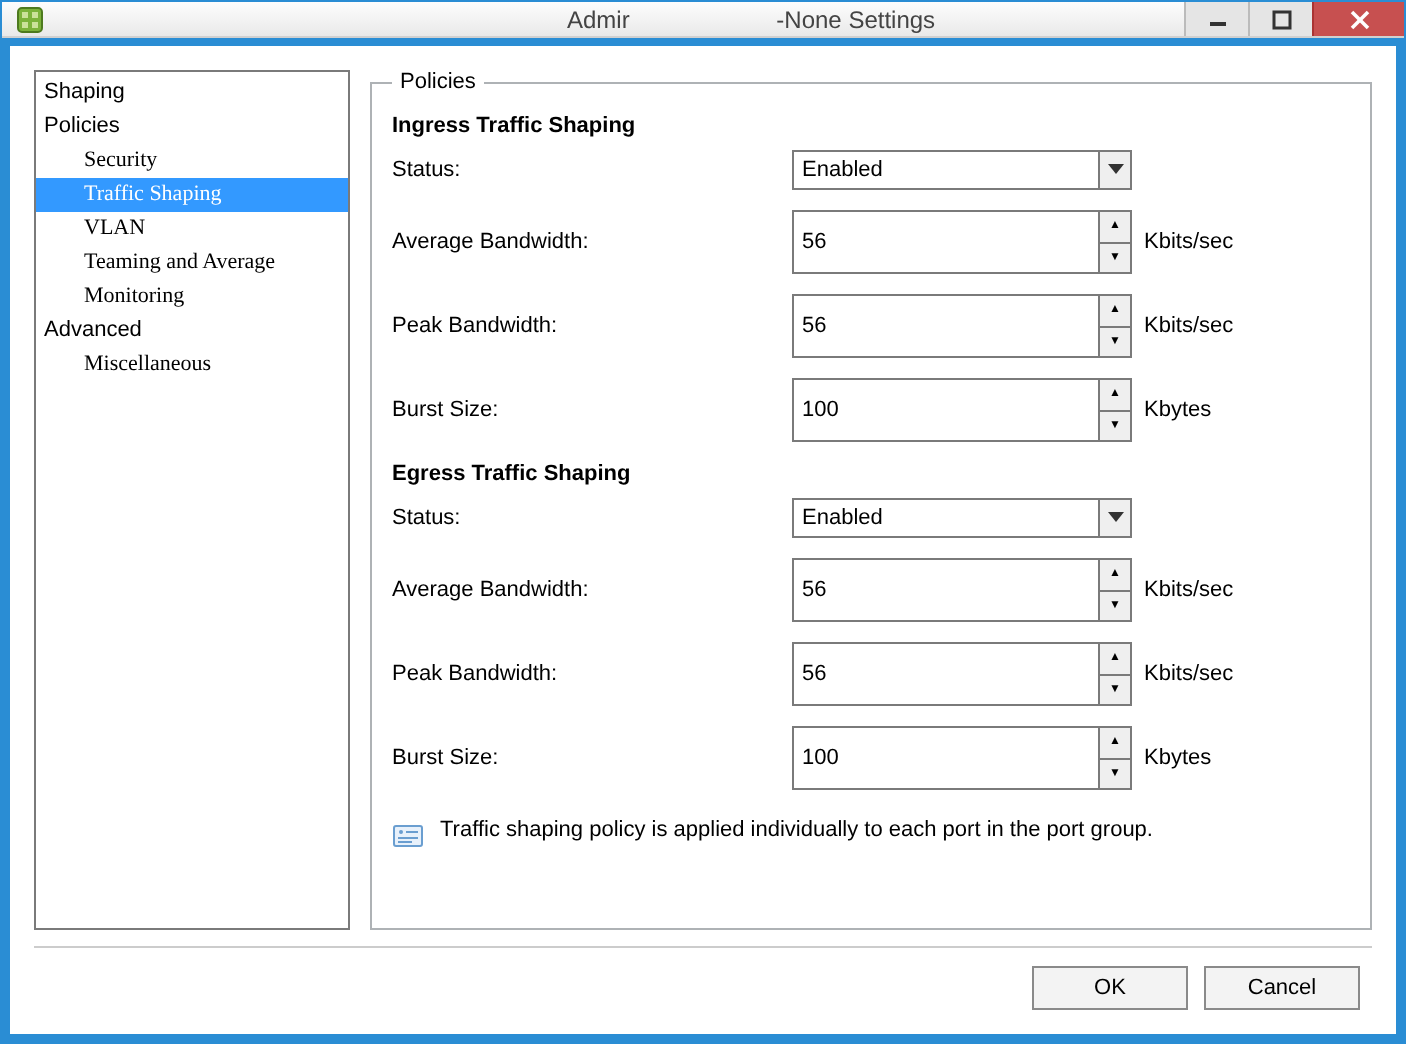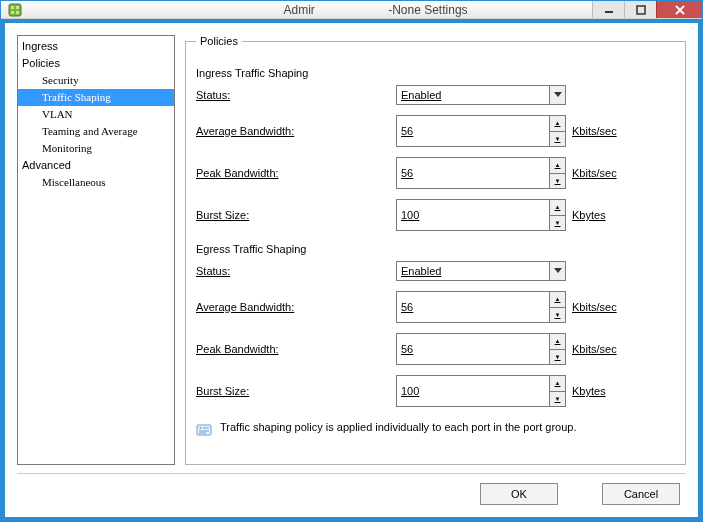--- a/index.html
+++ b/index.html
@@ -102,28 +102,27 @@
     border: 1px solid #aeb2b5;
     margin: 0;
     padding: 8px 10px 10px 10px;
     flex: 1;
   }
   fieldset.group > legend {
     padding: 0 4px;
     font-size: 11px;
   }
   .section-title {
-    font-weight: normal;
-    margin: 12px 0 6px 0;
+    font-weight: bold;
+    margin: 2px 0 6px 0;
   }
   .row {
     display: flex;
     align-items: center;
     margin: 4px 0 10px 0;
-    text-decoration: underline;
   }
   .row .label {
     width: 200px;
     font-size: 11px;
   }
   .row .control {
     display: flex;
     align-items: center;
     gap: 6px;
   }
@@ -203,21 +202,20 @@
   .btn {
     min-width: 78px;
     height: 22px;
     border: 1px solid #8a8a8a;
     background: #f3f3f3;
     font-size: 11px;
     display: flex;
     align-items: center;
     justify-content: center;
     cursor: default;
-    margin-left: 36px;
   }
   .bottom-border {
     height: 4px;
     background: #2a8dd4;
   }
   svg { display: block; }
 </style>
 </head>
 <body>
 
@@ -253,21 +251,21 @@
             <line x1="9" y1="1" x2="1" y2="9" stroke="#fff" stroke-width="1.8"></line>
           </svg>
       </div>
     </div>
   </div>
 
   <div class="client">
     <div class="body">
 
       <div class="sidebar" id="sidebar">
-          <div class="tree-item lvl1">Ingress</div>
+          <div class="tree-item lvl1">Shaping</div>
           <div class="tree-item lvl1">Policies</div>
           <div class="tree-item lvl2">Security</div>
           <div class="tree-item lvl2 selected">Traffic Shaping</div>
           <div class="tree-item lvl2">VLAN</div>
           <div class="tree-item lvl2">Teaming and Average</div>
           <div class="tree-item lvl2">Monitoring</div>
           <div class="tree-item lvl1">Advanced</div>
           <div class="tree-item lvl2">Miscellaneous</div>
         </div>
 

